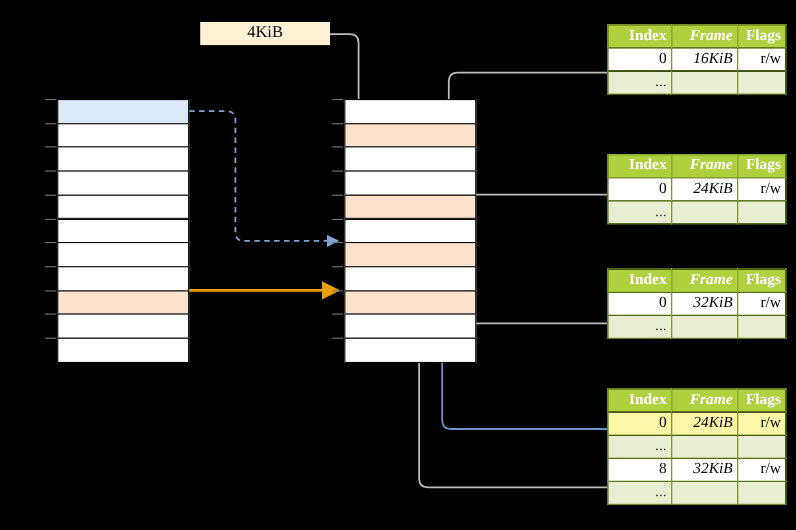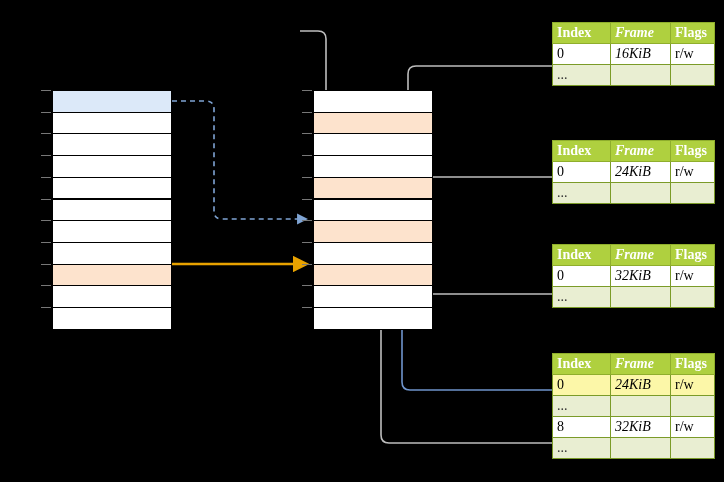--- a/index.html
+++ b/index.html
@@ -64,21 +64,21 @@
     table-layout: fixed;
     background: #000;
   }
   .ptable td, .ptable th {
     border: 1px solid #7b9b28;
     font-size: 14px;
     padding: 1px 4px;
     height: 21px;
     box-sizing: border-box;
     font-weight: normal;
-    text-align: left;
+    text-align: right;
     color: #000;
     background: #ffffff;
     overflow: hidden;
     white-space: nowrap;
   }
   .ptable th {
     background: #afd03f;
     color: #ffffff;
     font-weight: bold;
     border: 1px solid #8fae2c;
@@ -133,20 +133,21 @@
     <path d="M 552 443 L 389 443 Q 381 443 381 435 L 381 267 Q 381 259 373 259" fill="none" stroke="#bdbdbd" stroke-width="1.6"></path>
     <path d="M 381 300 L 381 270" fill="none" stroke="#bdbdbd" stroke-width="1.6" marker-end="url(#ah-gray)"></path>
 
     <path d="M 552 390 L 410 390 Q 402 390 402 382 L 402 228" fill="none" stroke="#6f94cc" stroke-width="1.6" marker-end="url(#ah-blue)"></path>
 
     <path d="M 172 101 L 206 101 Q 214 101 214 109 L 214 211 Q 214 219 222 219 L 306 219" fill="none" stroke="#7fa4d4" stroke-width="1.6" stroke-dasharray="5 4" marker-end="url(#ah-bluelight)"></path>
 
     <path d="M 172 264 L 306 264" fill="none" stroke="#e8a200" stroke-width="2.4" marker-end="url(#ah-orange)"></path>
   </svg>
 
+  <div class="abs size-label">4KiB</div>
 
   <div class="abs column" id="left-column" style="left: 52px; top: 90px; width: 120px; height: 238.7px;">
       <div class="cell blue" style="top: 0px; height: 22.7px;"></div>
       <div class="tick" style="left: -11px; top: 0px;"></div>
       <div class="cell" style="top: 21.7px; height: 22.7px;"></div>
       <div class="tick" style="left: -11px; top: 21.7px;"></div>
       <div class="cell" style="top: 43.4px; height: 22.7px;"></div>
       <div class="tick" style="left: -11px; top: 43.4px;"></div>
       <div class="cell" style="top: 65.1px; height: 22.7px;"></div>
       <div class="tick" style="left: -11px; top: 65.1px;"></div>

